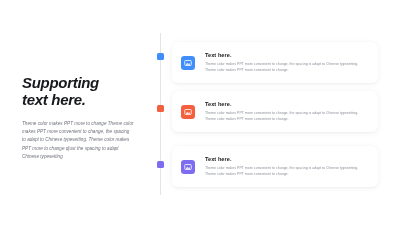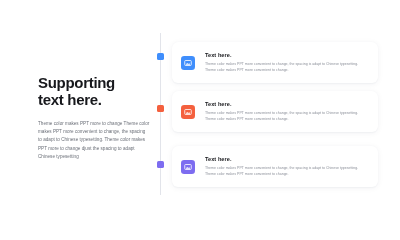--- a/index.html
+++ b/index.html
@@ -20,23 +20,24 @@
     left: 0;
     top: 0;
     width: 400px;
     height: 225px;
     background: #ffffff;
   }
 
   
   #left-column {
     position: absolute;
-    left: 38px;
+    left: 22px;
     top: 74px;
     width: 112px;
+    font-style: italic;
   }
 
   #page-title {
     font-size: 15px;
     line-height: 17px;
     font-weight: bold;
     color: #17181c;
     letter-spacing: -0.3px;
     margin: 0 0 12px 0;
     white-space: pre-line;

